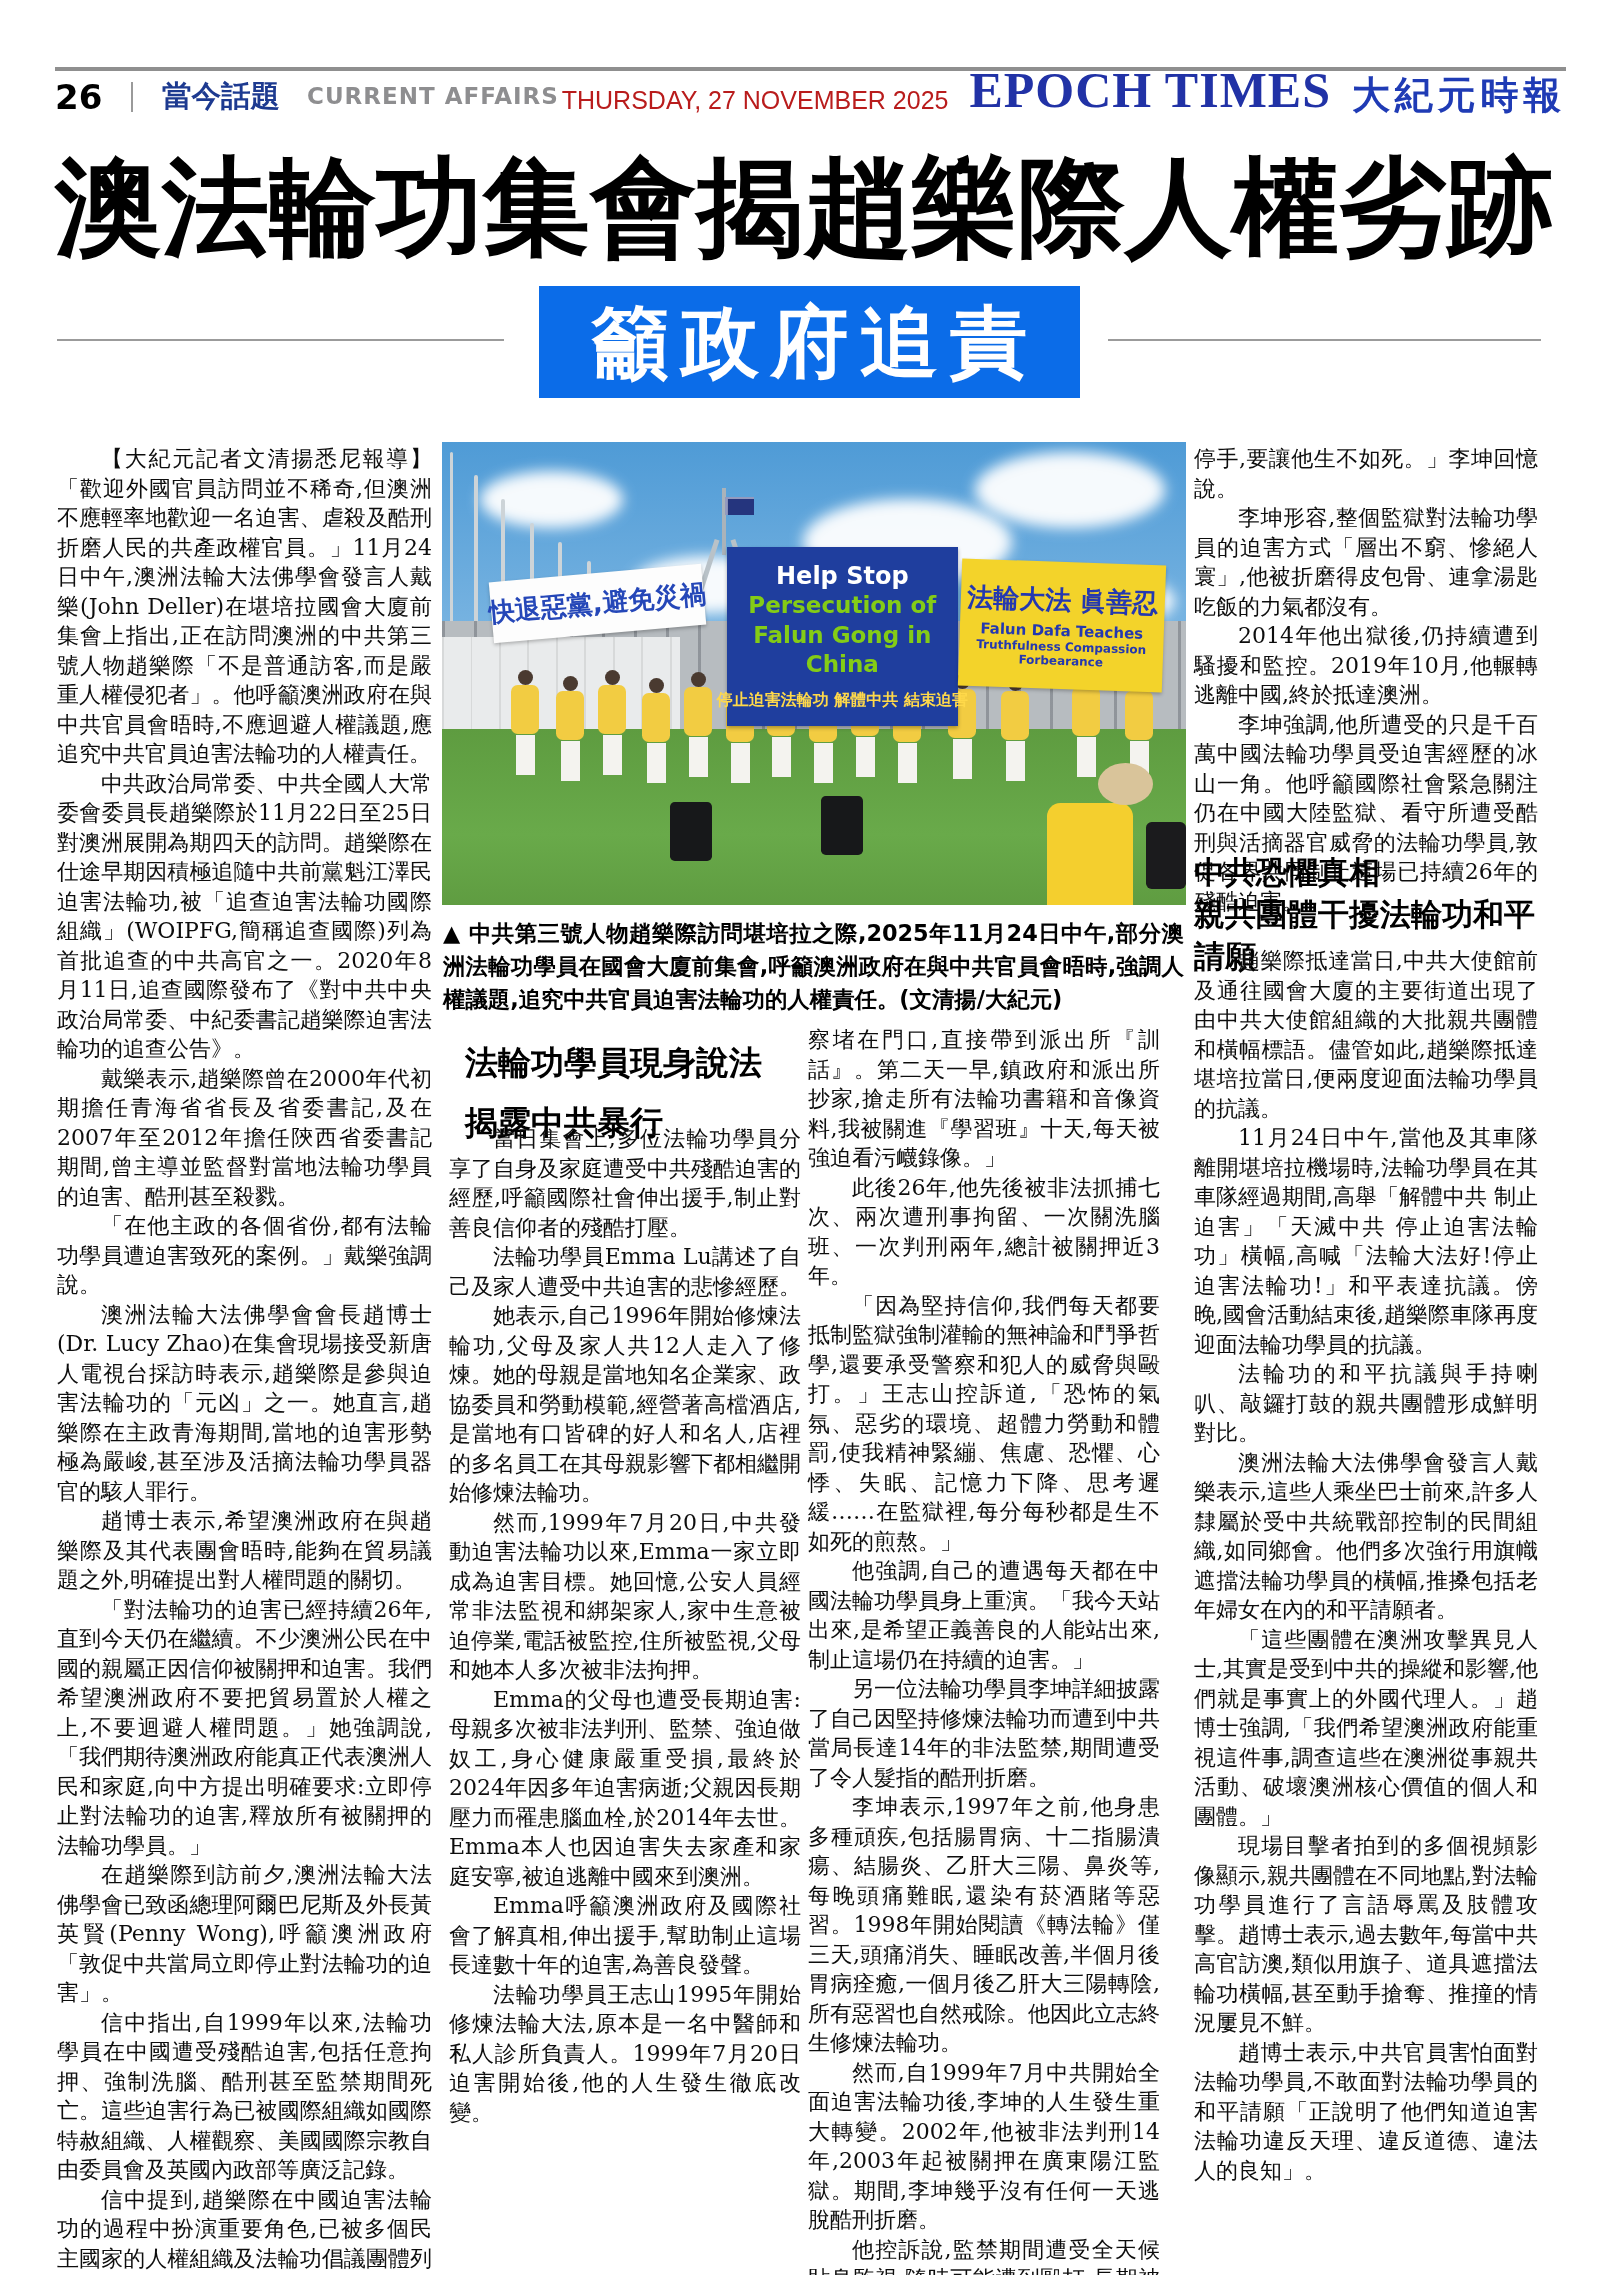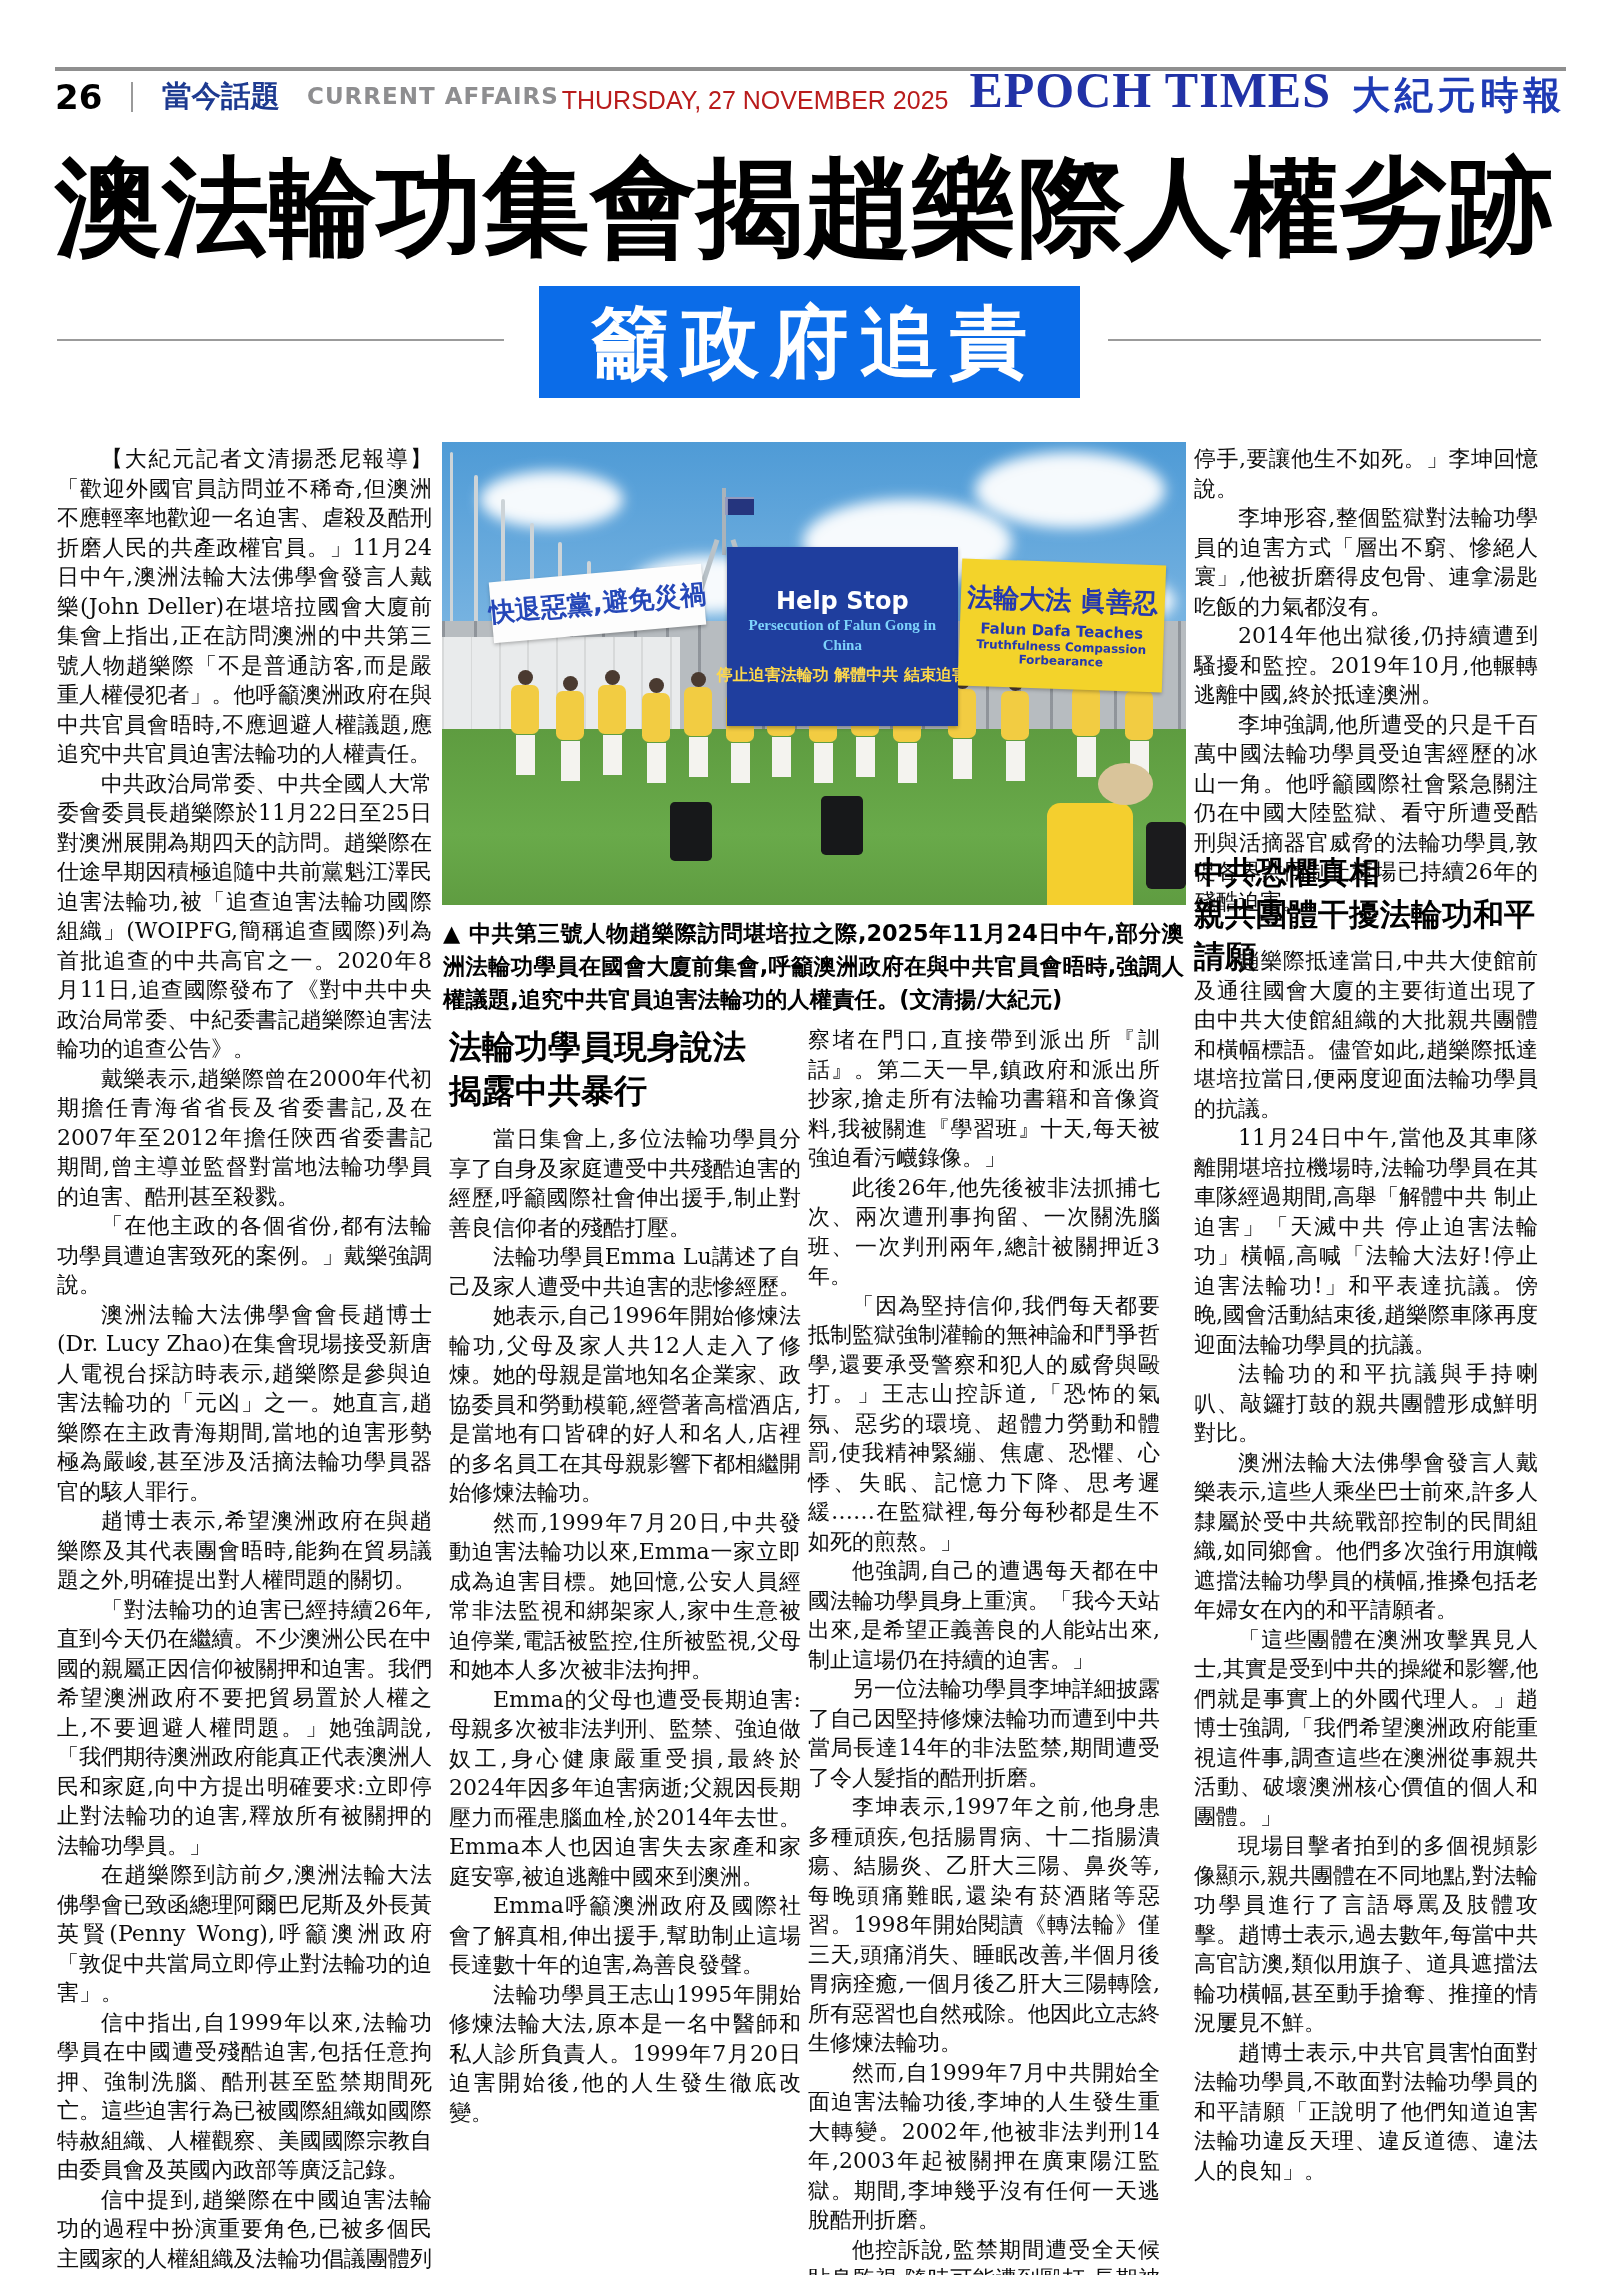--- a/index.html
+++ b/index.html
@@ -49,37 +49,37 @@
   .person .legs{position:absolute;left:6.7px;top:65px;width:19px;height:40px;background:#f4f3ef;}
   .speaker{position:absolute;width:42px;height:59px;background:#17181a;border-radius:4.8px;}
   #photographer-shirt{position:absolute;left:605px;top:361px;width:86px;height:102px;background:#f4cf2e;border-radius:13.3px 13.3px 0 0;}
   #photographer-hat{position:absolute;left:656px;top:321px;width:55px;height:42px;background:#d9c49a;border-radius:50%;}
   #camera-rig{position:absolute;left:704px;top:380px;width:40px;height:67px;background:#1b1b1d;border-radius:5.7px;}
   .banner{position:absolute;display:flex;flex-direction:column;align-items:center;justify-content:center;text-align:center;font-family:"DejaVu Sans",sans-serif;font-weight:900;}
   #banner-white{left:49px;top:131px;width:213px;height:61px;background:#fdfdfd;transform:rotate(-5deg);box-shadow:0 1.9px 3.8px rgba(0,0,0,.25);}
   #banner-white span{color:#2547b8;font-size:26px;white-space:nowrap;}
   #banner-blue{left:285px;top:105px;width:223px;height:171px;background:#1f3e9e;box-shadow:0 1.9px 3.8px rgba(0,0,0,.3);padding:3.8px;}
   #banner-blue .l1{color:#ffffff;font-size:24px;line-height:1.25;}
-  #banner-blue .l2{color:#7dd3fc;font-size:15px;line-height:1.3;font-family:Liberation Serif, serif;}
+  #banner-blue .l2{color:#84cc16;font-size:23px;line-height:1.3;}
   #banner-blue .l3{color:#ffd94a;font-size:16px;line-height:1.5;margin-top:7.6px;white-space:nowrap;}
   #banner-yellow{left:518px;top:120px;width:204px;height:127px;background:#f3d32a;transform:rotate(2deg);box-shadow:0 1.9px 3.8px rgba(0,0,0,.25);}
   #banner-yellow .l1{color:#2438b0;font-size:26px;white-space:nowrap;}
   #banner-yellow .l2{color:#2438b0;font-size:15px;margin-top:3.8px;}
   #banner-yellow .l3{color:#2438b0;font-size:12px;}
 
   
   #caption{left:443px;top:917px;width:741px;font-family:"DejaVu Sans",sans-serif;font-weight:700;font-size:22.4px;line-height:33px;text-align:justify;color:#000;}
 
   
   .bodycol{font-size:22px;line-height:29.5px;text-align:justify;color:#0d0d0d;}
   .bodycol p{margin:0;text-indent:2em;}
   .cont p:first-child{text-indent:0;}
   #col1{left:57px;top:444px;width:375px;}
   #col2-heading{left:449px;top:1025px;width:352px;font-family:"DejaVu Sans",sans-serif;font-weight:900;font-size:33px;line-height:44px;color:#000;}
-  #col2-heading p{margin:0;}
+  #col2-heading p{margin:16px;}
   #col2{left:449px;top:1124px;width:352px;}
   #col3{left:808px;top:1025px;width:352px;}
   #col4a{left:1194px;top:444px;width:344px;}
   #col4-heading{left:1194px;width:344px;font-family:"DejaVu Sans",sans-serif;font-weight:900;font-size:31px;line-height:42px;color:#000;top:851px;}
   #col4-heading p{margin:0;}
   #col4b{left:1194px;top:946px;width:344px;}
 </style>
 </head>
 <body>
 

